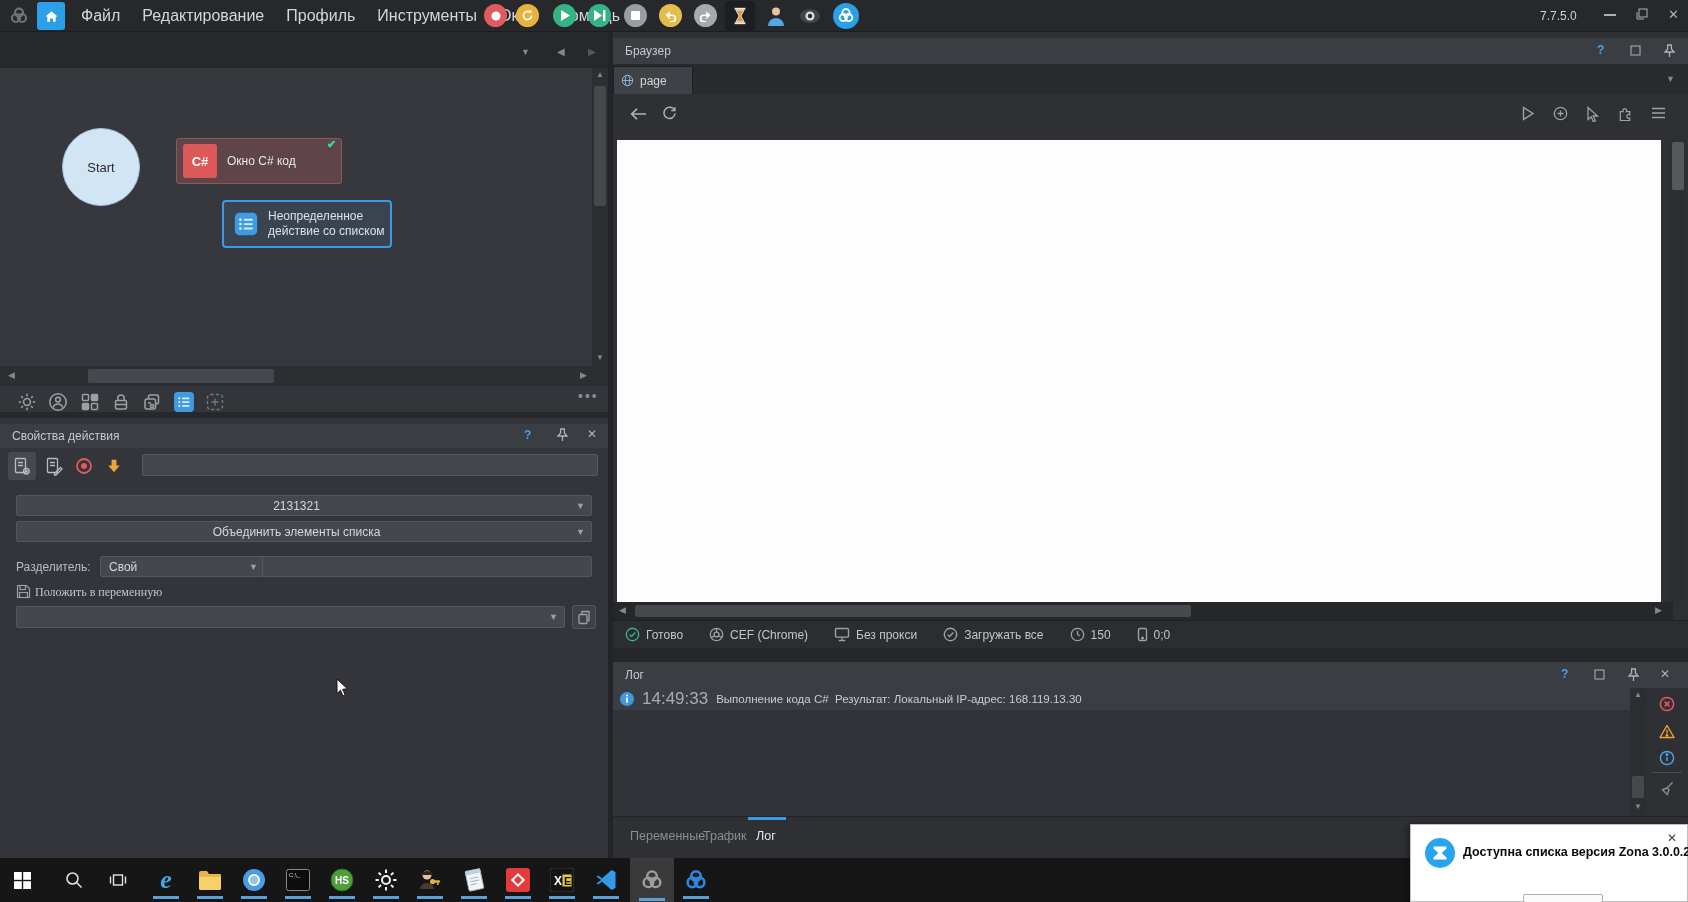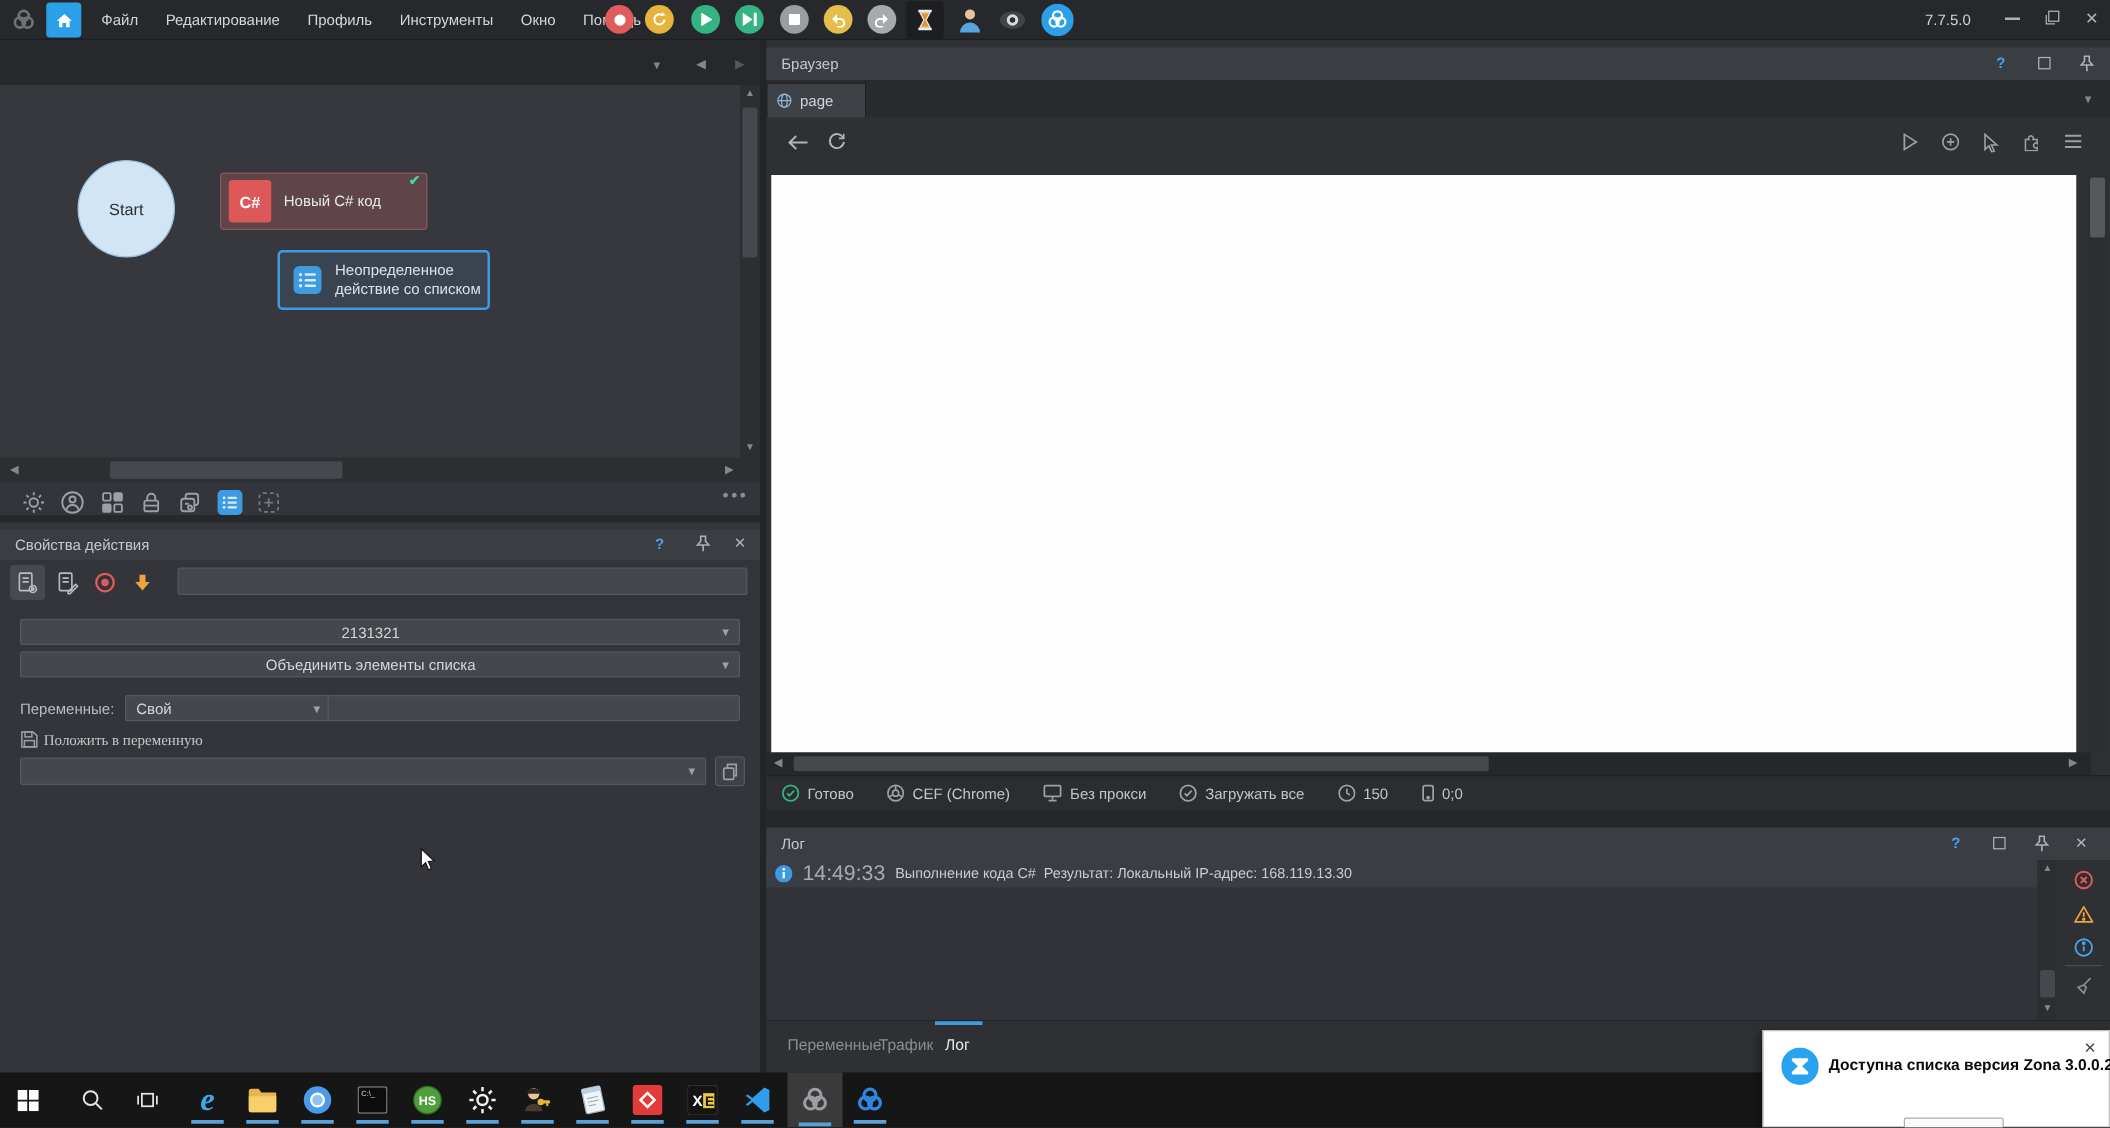--- a/index.html
+++ b/index.html
@@ -3,21 +3,21 @@
 <meta charset="utf-8">
 <style>
   html,body{margin:0;padding:0;background:#17181b;}
   *{box-sizing:border-box;font-family:"Liberation Sans",sans-serif;}
   #screen{position:relative;width:1688px;height:902px;background:#26282b;overflow:hidden;font-size:12px;color:#c6c9cc;}
   .abs{position:absolute;}
   .row{display:flex;align-items:center;}
   svg{display:block;}
   
   #titlebar{left:0;top:0;width:1688px;height:32px;background:#26282c;border-bottom:1px solid #1b1d20;}
-  .menu-item{color:#d4d6d9;font-size:12px;padding:0 1px;white-space:nowrap;}
+  .menu-item{color:#d4d6d9;font-size:16px;padding:0 1px;white-space:nowrap;}
   .cbtn{width:23px;height:23px;border-radius:50%;display:flex;align-items:center;justify-content:center;}
   .tile{width:28px;height:28px;display:flex;align-items:center;justify-content:center;border-radius:3px;}
   
   .ptab{position:absolute;top:40px;height:28px;display:flex;align-items:center;padding:0 10px;background:#2e3034;border:1px solid #191b1e;color:#c3c6c9;font-size:12px;white-space:nowrap;}
   .ptab.active{background:#3a3d43;color:#e2574f;border-bottom-color:#3a3d43;}
   
   .phead{background:#3a3d42;display:flex;align-items:center;font-size:12px;color:#c6c9cc;}
   .field{background:#45474d;border:1px solid #54575c;border-radius:2px;color:#d4d7da;font-size:12px;display:flex;align-items:center;}
   .dd-arrow{color:#9da0a4;font-size:9px;margin-left:auto;padding-right:6px;}
   .scroll{background:#2c2e32;}
@@ -155,21 +155,21 @@
       <span class="abs arrowglyph" style="left:588px;top:15px;font-size:10px;color:#55585c;">▶</span>
     </div>
 
     <div class="abs" style="left:0;top:36px;width:592px;height:298px;background:#36383e;">
       <div class="abs" style="left:62px;top:60px;width:78px;height:78px;border-radius:50%;background:#d2e5f5;border:1px solid #9dc0de;display:flex;align-items:center;justify-content:center;color:#2b2d31;font-size:13px;">
           <span>Start</span>
         </div>
 
       <div class="abs row" style="left:176px;top:70px;width:166px;height:46px;background:#5f4549;border:1px solid #8a5a5a;border-radius:3px;">
         <span style="width:34px;height:34px;margin-left:6px;background:#dd5858;border-radius:3px;display:flex;align-items:center;justify-content:center;color:#fff;font-weight:bold;font-size:13px;">C#</span>
-        <span style="margin-left:10px;color:#e6e8ea;">Новый C# код</span>
+        <span style="margin-left:10px;color:#e6e8ea;">Окно C# код</span>
         <span class="abs" style="left:150px;top:-1px;color:#3ddc97;font-size:11px;font-weight:bold;">✔</span>
       </div>
 
       <div class="abs row" style="left:222px;top:132px;width:170px;height:48px;background:#3a4450;border:2px solid #3f9be0;border-radius:4px;">
         <span style="margin-left:9px;">
           <svg width="26" height="26" viewBox="0 0 21 21">
               <rect x="1.5" y="1.5" width="18" height="18" rx="3.5" fill="#3f9be0"></rect>
               <g fill="#d5ebfb">
                 <circle cx="6" cy="7" r="1.1"></circle>
                 <circle cx="6" cy="10.6" r="1.1"></circle>
@@ -303,21 +303,21 @@
       <div class="field abs" style="left:16px;top:47px;width:576px;height:21px;">
         <span style="flex:1;text-align:center;">2131321</span>
           <span class="dd-arrow">▼</span>
       </div>
 
       <div class="field abs" style="left:16px;top:73px;width:576px;height:21px;">
         <span style="flex:1;text-align:center;">Объединить элементы списка</span>
           <span class="dd-arrow">▼</span>
       </div>
 
-      <span class="abs" style="left:16px;top:112px;color:#b9bcc0;">Переменные:</span>
+      <span class="abs" style="left:16px;top:112px;color:#b9bcc0;">Разделитель:</span>
       <div class="field abs" style="left:100px;top:108px;width:165px;height:21px;padding-left:8px;">
         <span>Свой</span>
           <span class="dd-arrow">▼</span>
       </div>
       <div class="field abs" style="left:262px;top:108px;width:330px;height:21px;">
           <input class="bare" value="" style="">
         </div>
 
       <span class="abs" style="left:16px;top:136px;">
           <svg width="15" height="15" viewBox="0 0 15 15" fill="none" stroke="#9da0a4" stroke-width="1.2">

